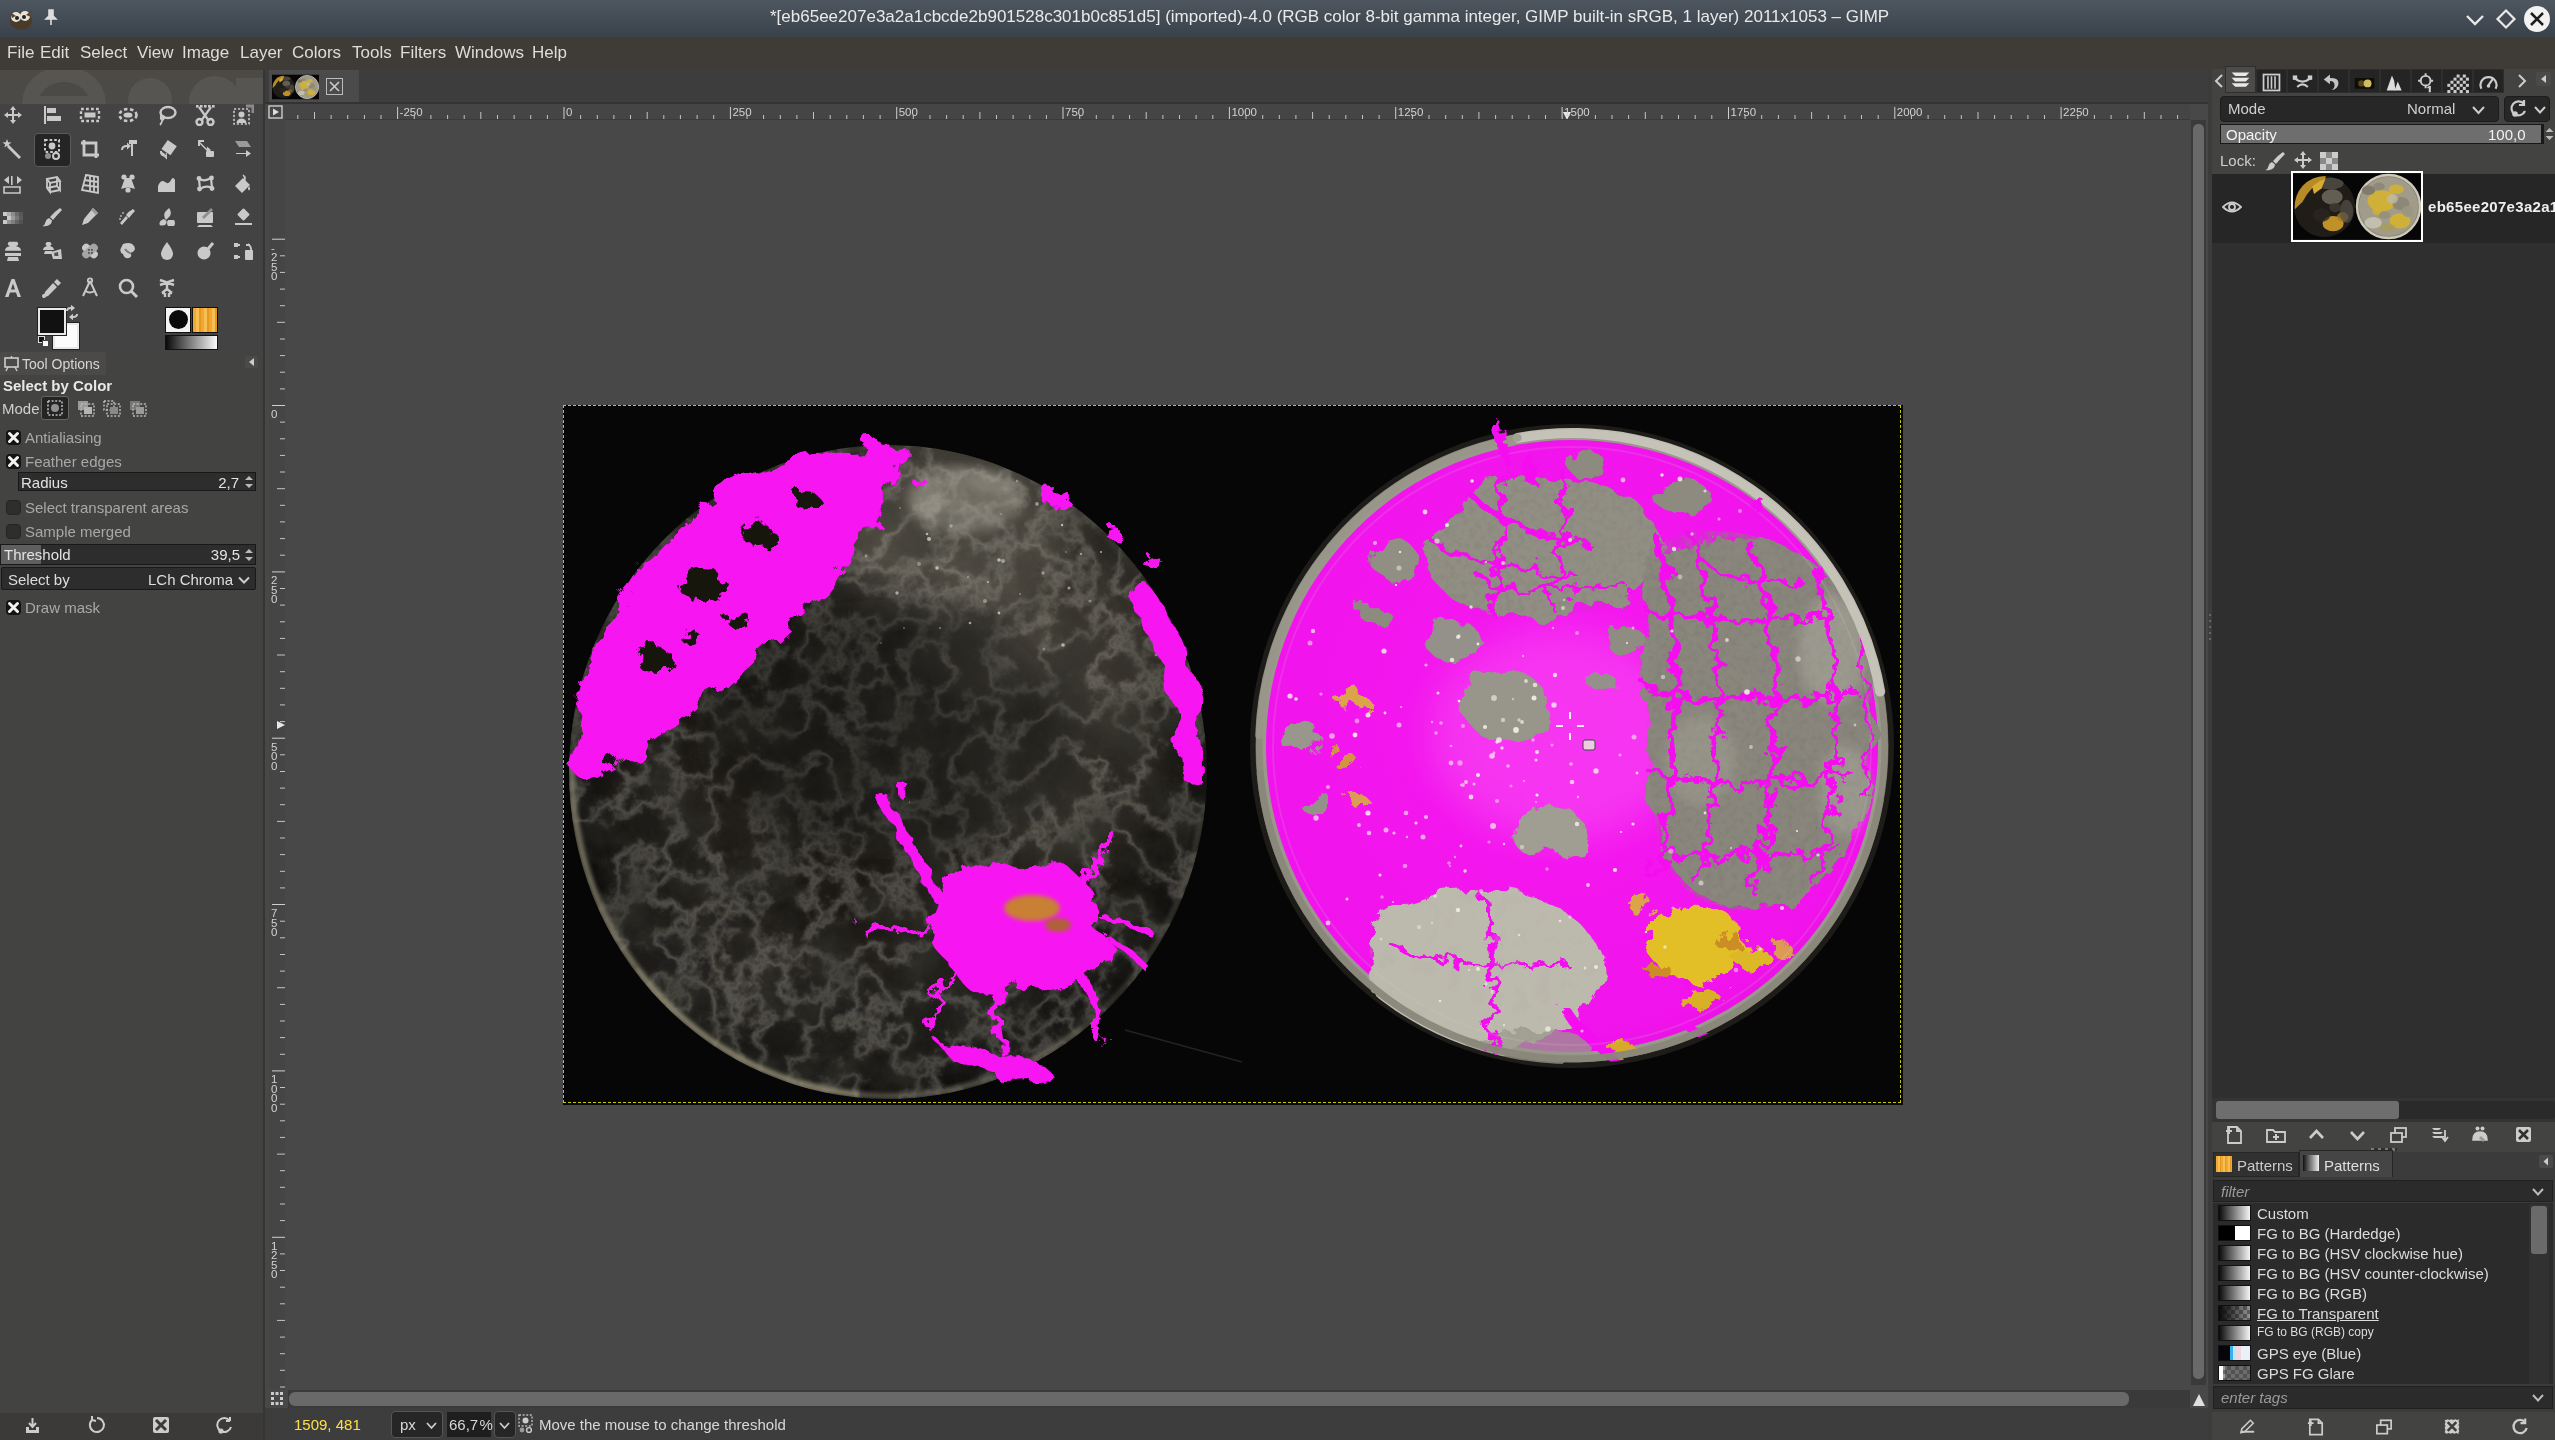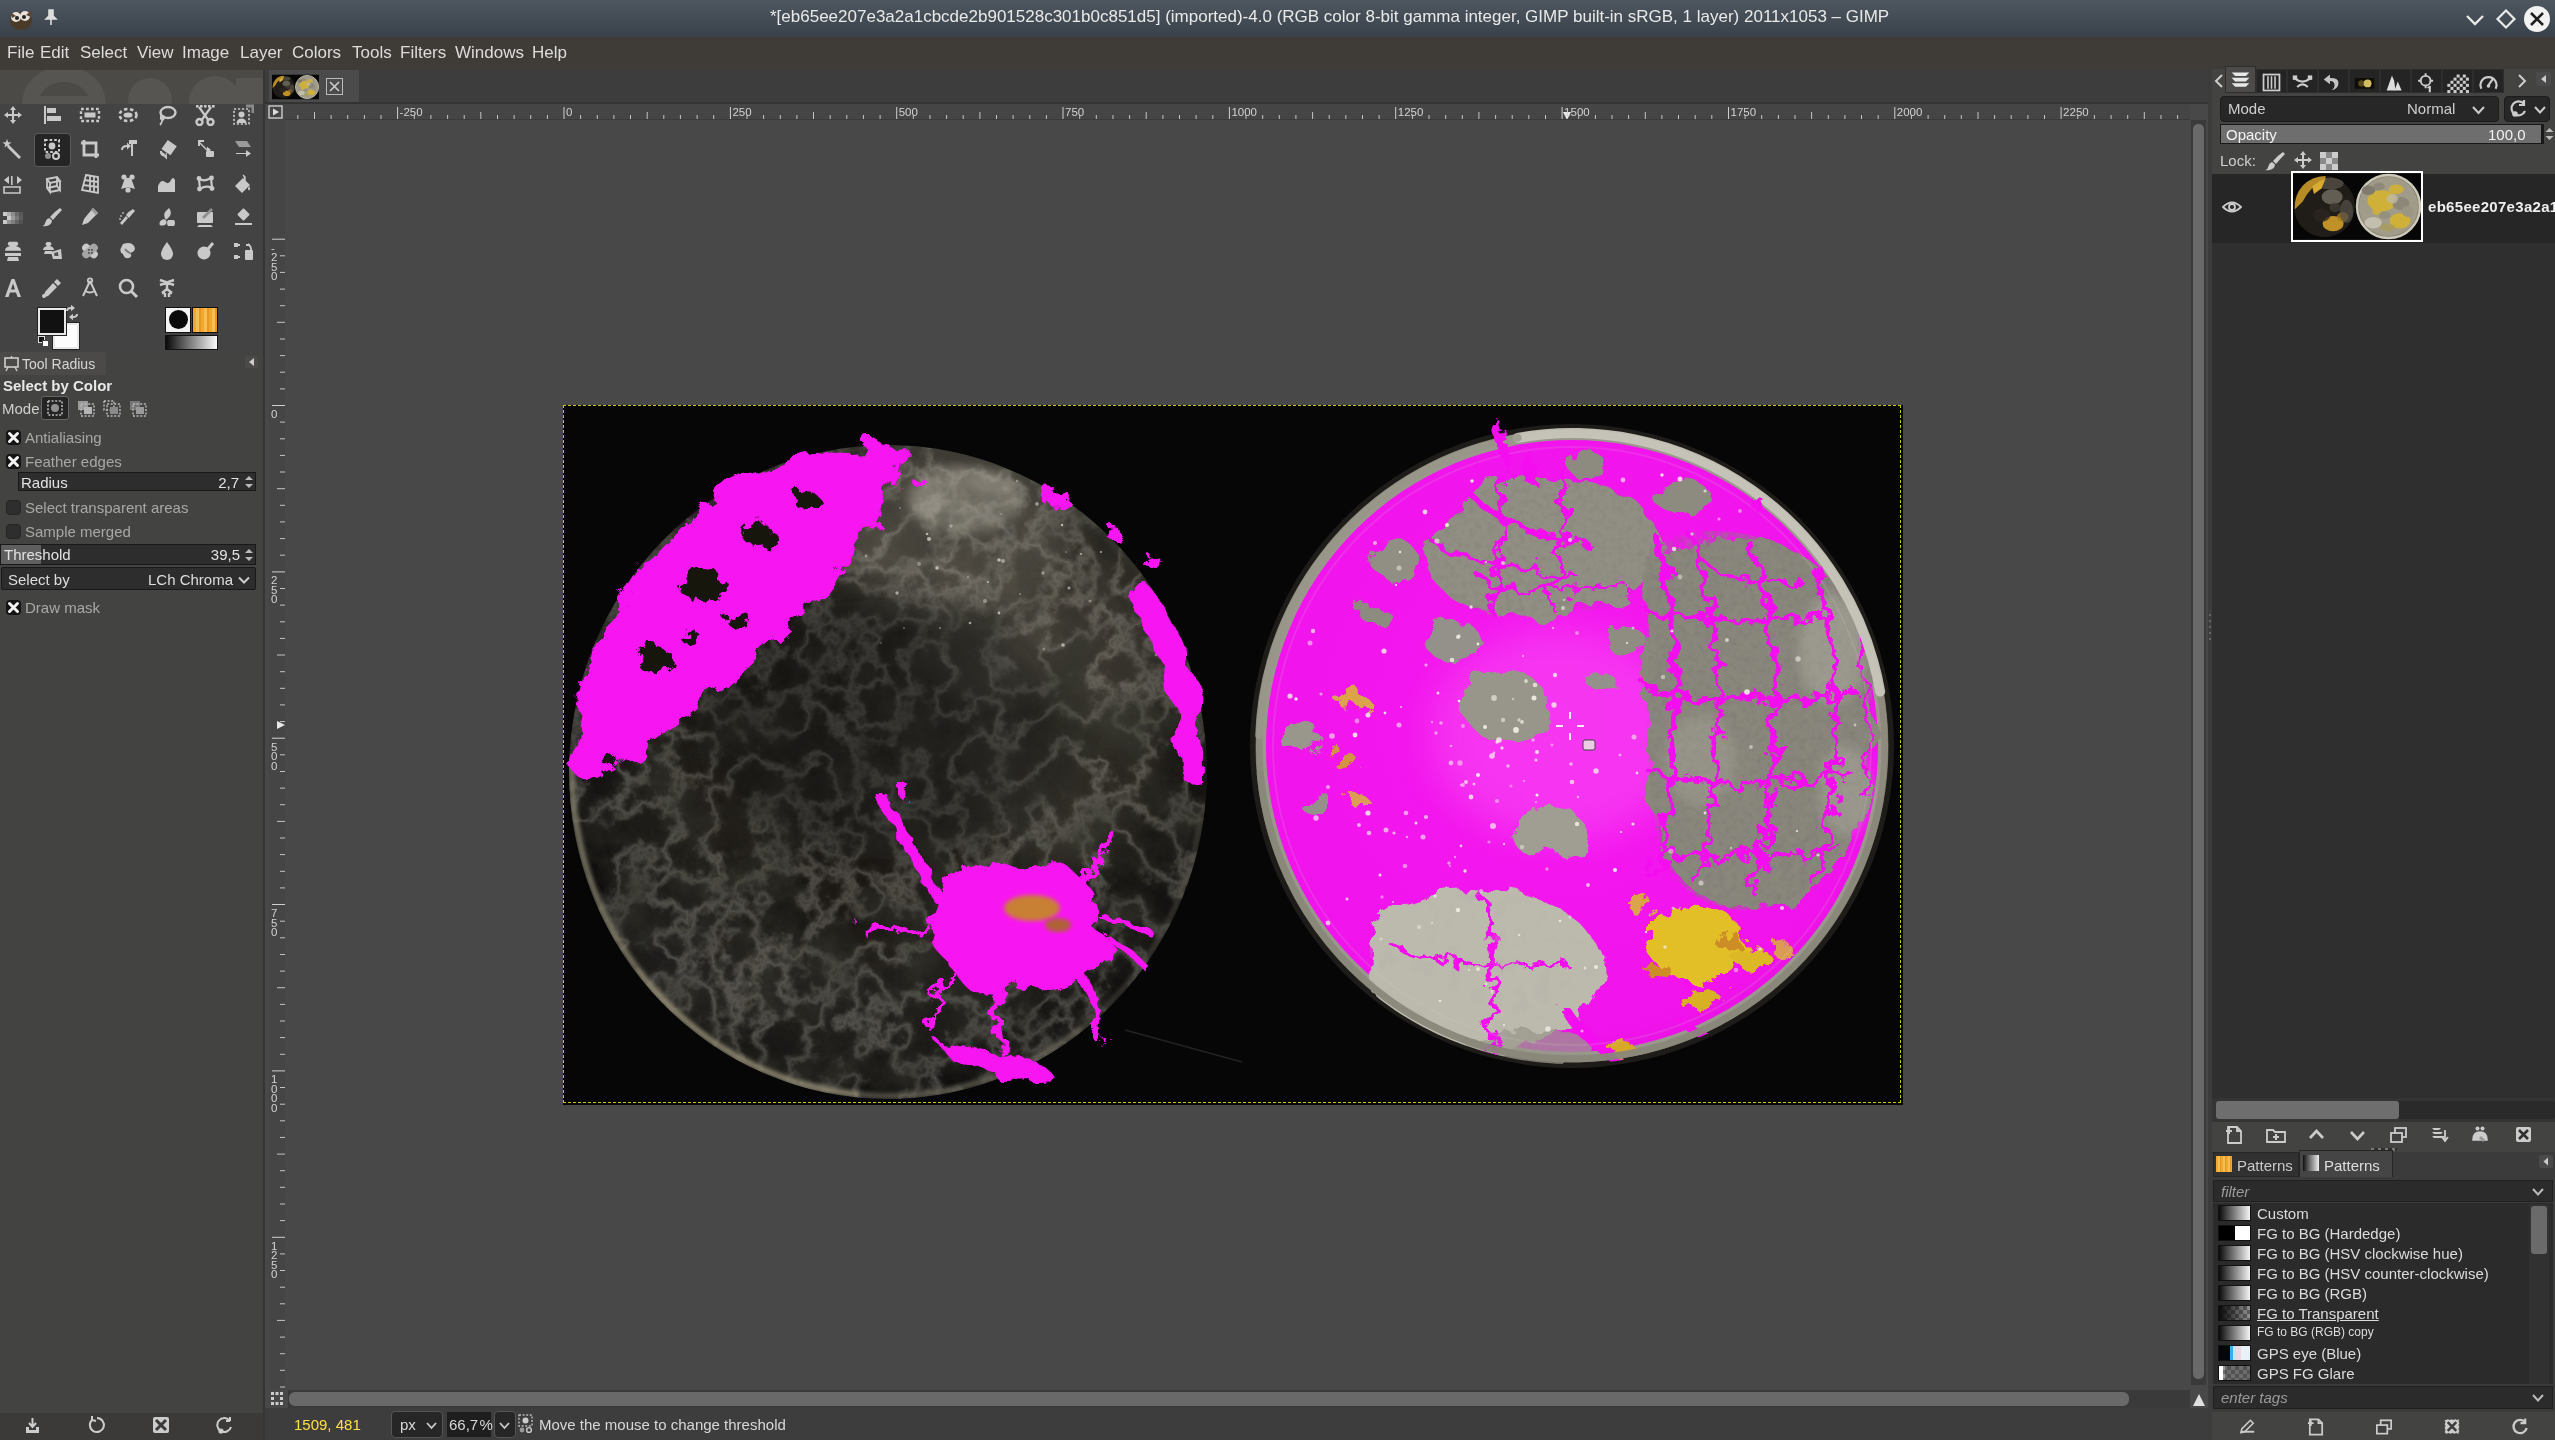--- a/index.html
+++ b/index.html
@@ -307,21 +307,21 @@
 <div class="abs" style="left:169px;top:310px;width:19px;height:19px;background:#0a0a0a;border-radius:50%;"></div>
 <div class="abs" style="left:192px;top:307px;width:26px;height:26px;border:1px solid #111;background:repeating-linear-gradient(90deg,#f0a830 0 3px,#f6bf55 3px 6px,#e89820 6px 8px);"></div>
 <div class="abs" style="left:165px;top:335px;width:53px;height:15px;border:1px solid #111;background:linear-gradient(90deg,#0a0a0a,#fbfbfb);"></div>
 
 <div class="abs" style="left:0;top:352px;width:263px;height:1061px;background:#434342;"></div>
 <div class="abs" style="left:0;top:352px;width:106px;height:23px;background:#4b4a49;border-radius:2px 2px 0 0;"></div>
 <svg class="abs" style="left:3px;top:355px;" width="17" height="17" viewBox="0 0 17 17">
     <rect x="2" y="3" width="13" height="9" fill="none" stroke="#ccc" stroke-width="1.6"></rect>
     <path d="M5 12 L3 16 M12 12 L14 16 M8.5 1 L8.5 3" stroke="#ccc" stroke-width="1.4"></path>
   </svg>
-<div class="abs" style="left:22px;top:356px;font-size:14px;color:#d6d6d6;">Tool Radius</div>
+<div class="abs" style="left:22px;top:356px;font-size:14px;color:#d6d6d6;">Tool Options</div>
 <div class="abs" style="left:245px;top:356px;width:13px;height:12px;background:#4b4a49;border-radius:2px;"></div>
 <svg class="abs" style="left:245px;top:356px;" width="13" height="12" viewBox="0 0 13 12">
     <path d="M9 2 L4 6 L9 10 Z" fill="#ccc"></path>
   </svg>
 <div class="abs" style="left:3px;top:377px;font-size:15px;font-weight:bold;color:#e8e8e8;">Select by Color</div>
 <div class="abs" style="left:2px;top:400px;font-size:15px;color:#cfcfcf;">Mode:</div>
 <div class="abs" style="left:41px;top:396px;width:28px;height:24px;background:#242424;border:1px solid #666;border-radius:3px;"></div>
 <svg class="abs" style="left:46px;top:399px;" width="18" height="18" viewBox="0 0 18 18">
     <g fill="none" stroke="#bbb" stroke-width="1.6" stroke-dasharray="2 1.6">
       <rect x="2" y="2" width="14" height="14"></rect>

